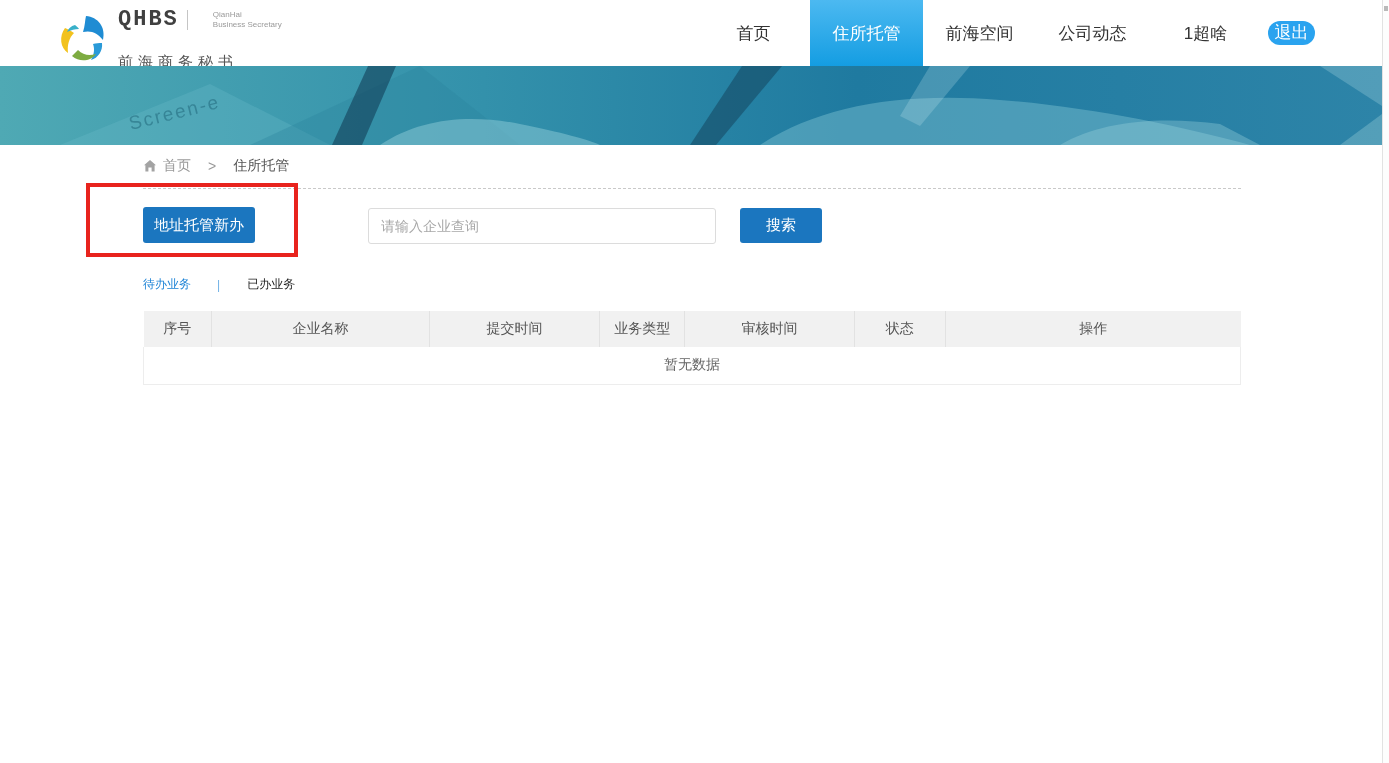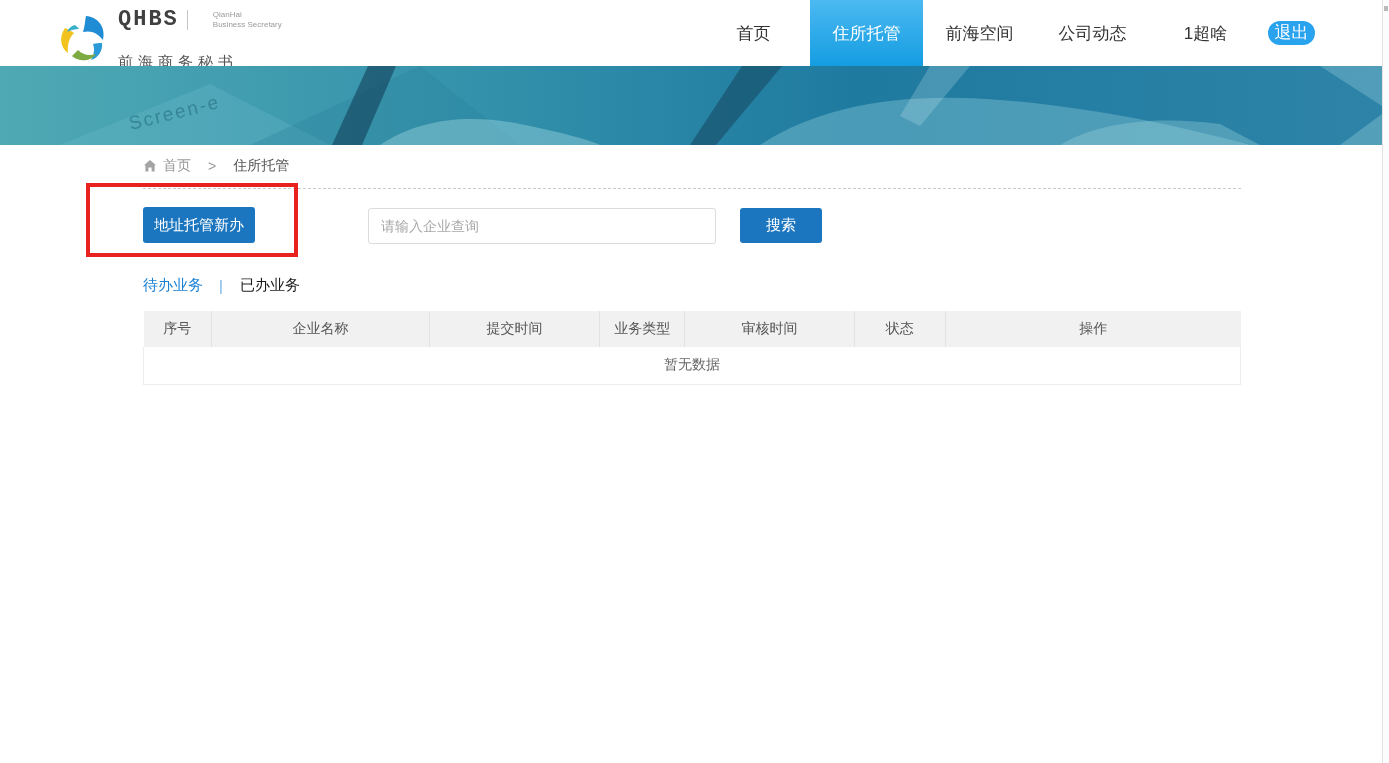--- a/index.html
+++ b/index.html
@@ -52,21 +52,21 @@
   .new-btn { position:absolute; top:207px; left:143px; width:112px; height:36px;text-align:center; }
   .search-input { position:absolute; top:208px; left:368px; width:348px; height:36px;
     border:1px solid #dcdcdc; border-radius:3px; padding:0 12px; font-size:14px; color:#333;
     outline:none; font-family:inherit; }
   .search-input::placeholder { color:#a8a8a8; }
   .search-btn { position:absolute; top:208px; left:740px; width:82px; height:35px; }
 
   .red-annotation { position:absolute; top:183px; left:86px; width:212px; height:74px;
     border:4px solid #e8231d; pointer-events:none; z-index:5; }
 
-  .tabs { position:absolute; top:276px; left:143px; display:flex; align-items:center; font-size:15px; }
+  .tabs { position:absolute; top:276px; left:143px; display:flex; align-items:center; font-size:12px;gap:10px; }
   .tab-pending { color:#1b82d6; cursor:pointer; }
   .tab-divider { color:#6fb1e6; margin:0 17px 0 16px; }
   .tab-done { color:#1a1a1a; cursor:pointer; }
 
   .biz-table { position:absolute; top:311px; left:143px; width:1098px; border-collapse:collapse;
     font-size:14px; }
   .biz-table thead th { background:#f1f1f1; height:36px; font-weight:normal; color:#555;
     border-right:1px solid #e2e2e2;font-family:Liberation Serif, serif; }
   .biz-table thead th:last-child { border-right:none; }
   .biz-table tbody td { height:37px; text-align:center; color:#666;

